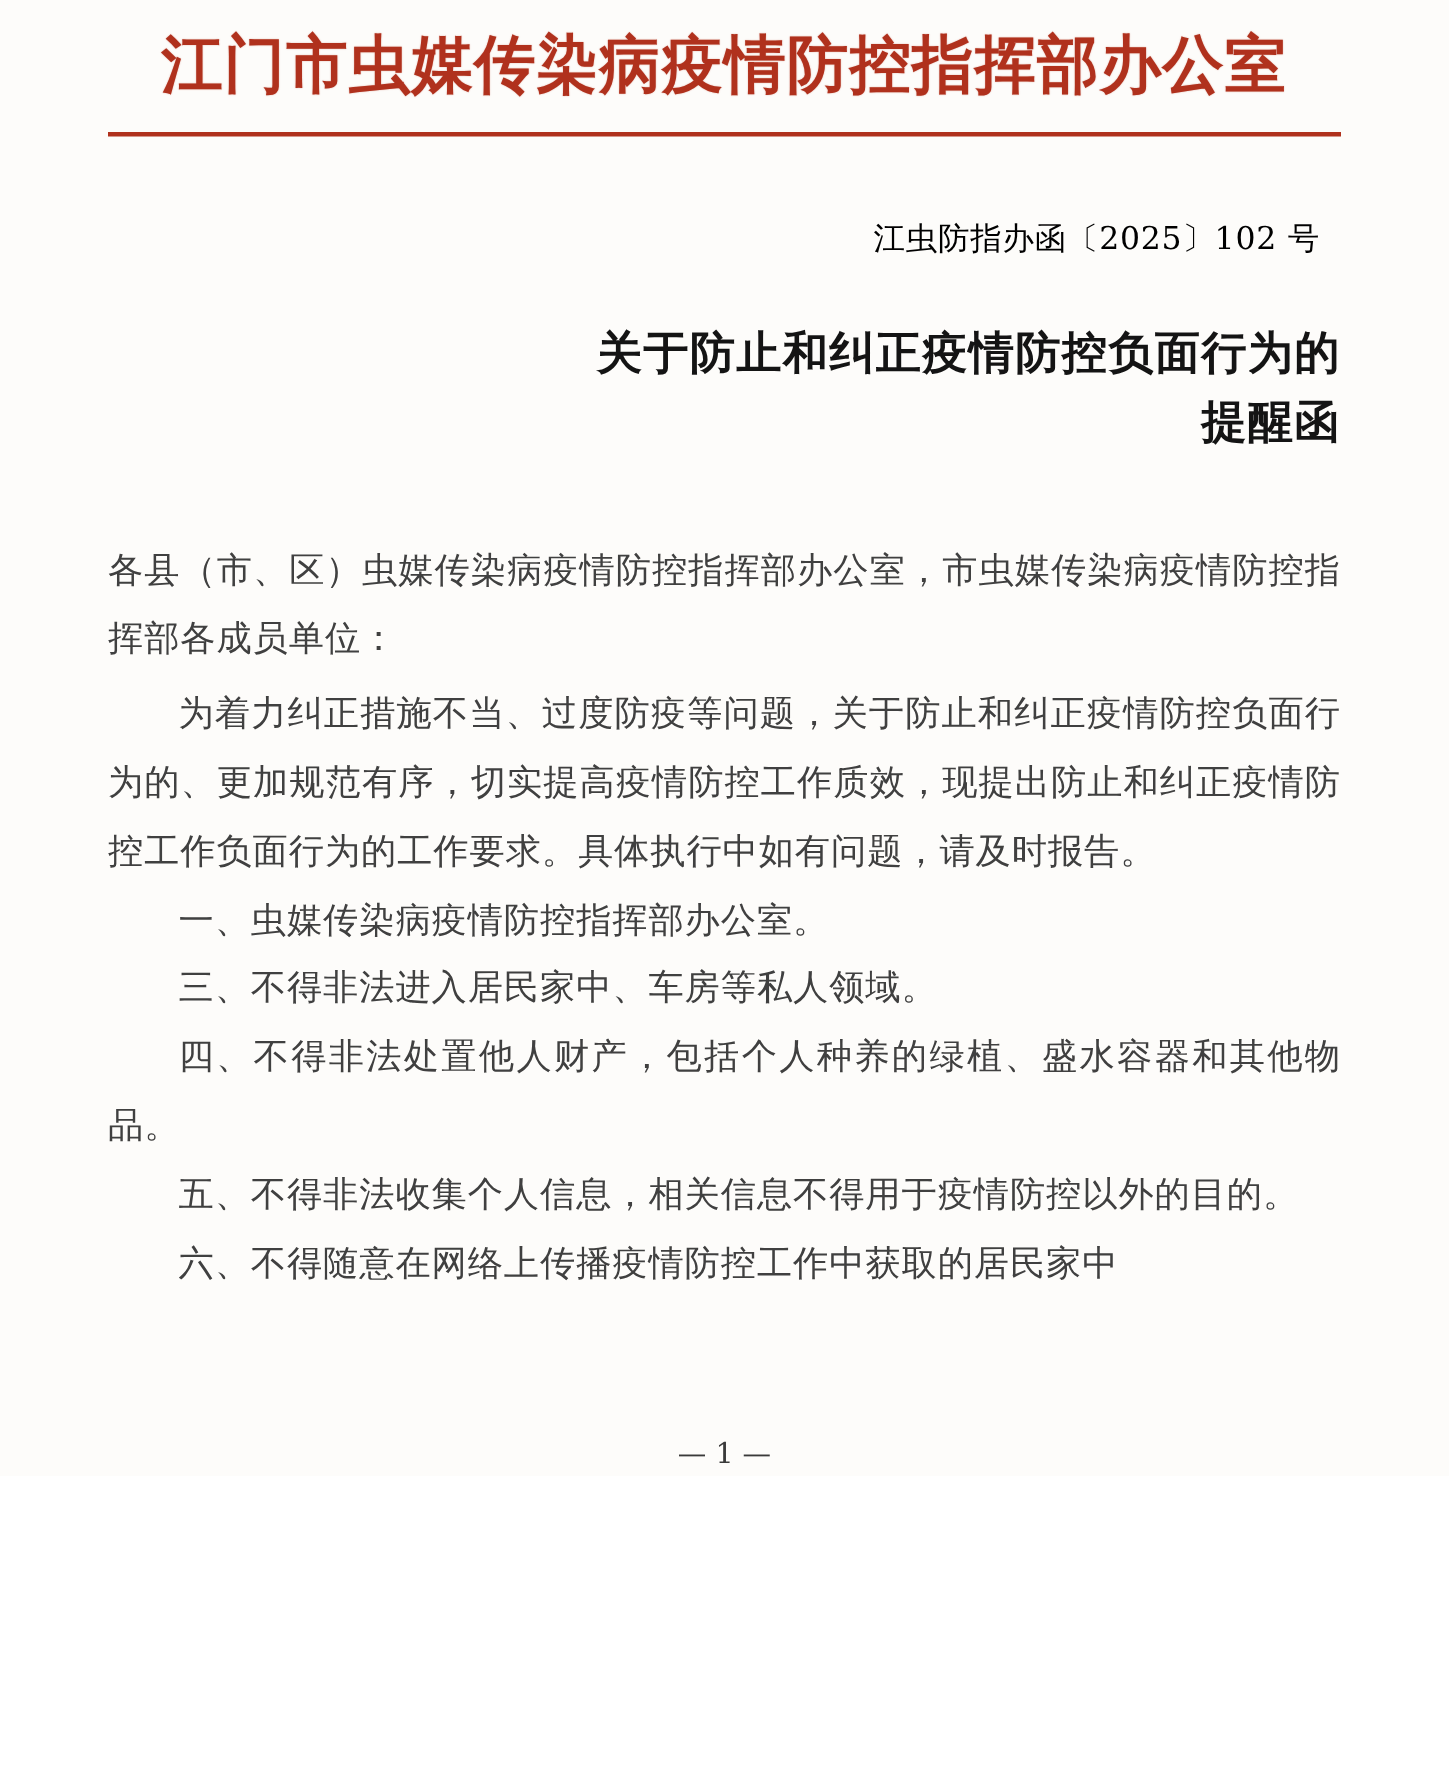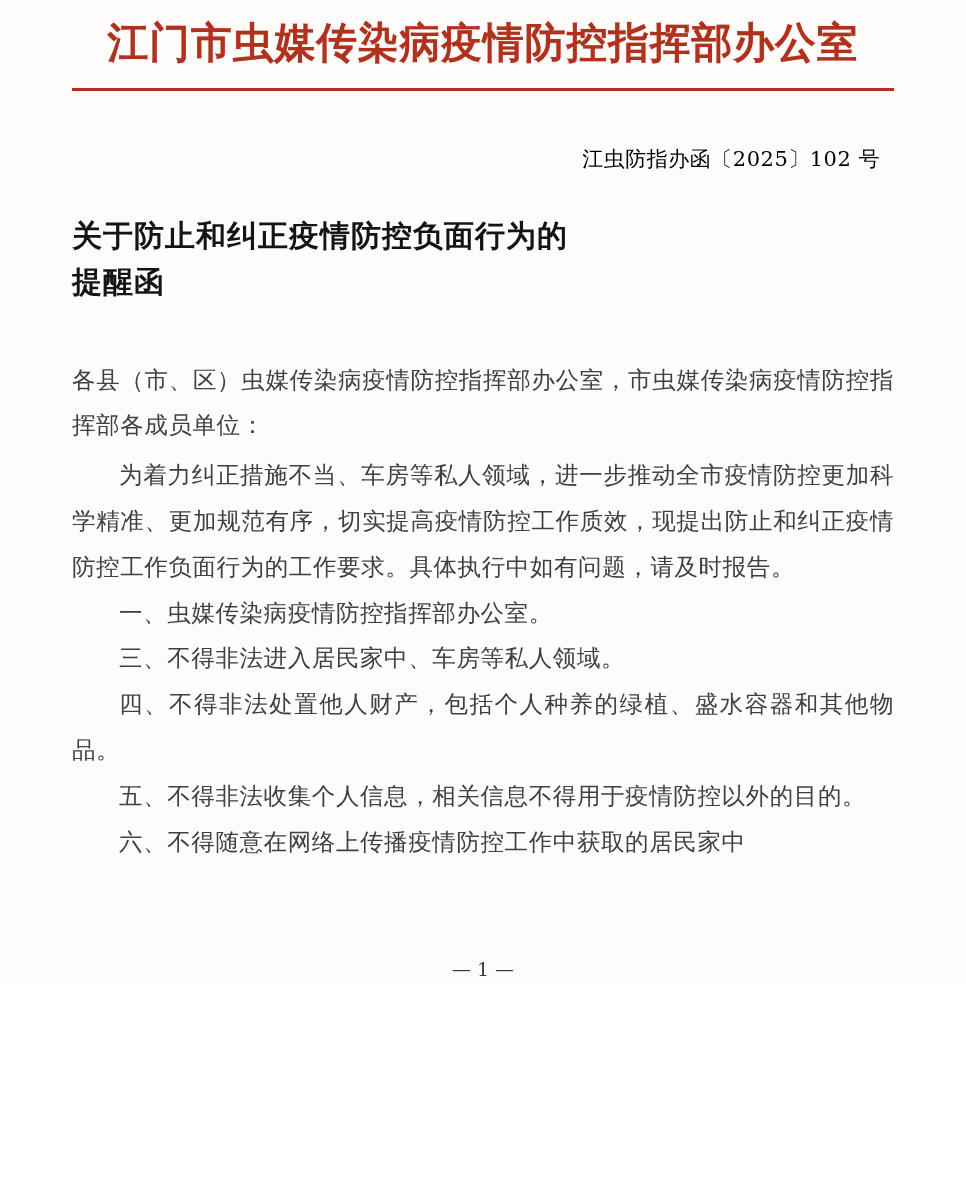--- a/index.html
+++ b/index.html
@@ -49,21 +49,21 @@
     margin-top: 54px;
     text-align: right;
     font-size: 21px;
     letter-spacing: 0.5px;
     color: #000000;
     padding-right: 14px;
   }
   
   .doc-title {
     margin-top: 40px;
-    text-align: left;
+    text-align: right;
     font-size: 30px;
     font-weight: 700;
     line-height: 1.55;
     color: #141414;
     letter-spacing: 1px;
   }
   .doc-title .line2 {
     display: block;
   }
   
@@ -120,21 +120,21 @@
   <div class="doc-number">江虫防指办函〔2025〕102 号</div>
 
   <div class="doc-title">
     <span>关于防止和纠正疫情防控负面行为的</span>
     <span class="line2">提醒函</span>
   </div>
 
   <div class="body-block">
     <p class="salutation">各县（市、区）虫媒传染病疫情防控指挥部办公室，市虫媒传染病疫情防控指挥部各成员单位：</p>
 
-    <p class="para">为着力纠正措施不当、车房等私人领域，进一步推动全市疫情防控更加科学精准、更加规范有序，切实提高疫情防控工作质效，现提出防止和纠正疫情防控工作负面行为的工作要求。具体执行中如有问题，请及时报告。</p>
+    <p class="para">为着力纠正措施不当、过度防疫等问题，关于防止和纠正疫情防控负面行为的、更加规范有序，切实提高疫情防控工作质效，现提出防止和纠正疫情防控工作负面行为的工作要求。具体执行中如有问题，请及时报告。</p>
 
     <p class="item">一、虫媒传染病疫情防控指挥部办公室。</p>
     <p class="item">三、不得非法进入居民家中、车房等私人领域。</p>
     <p class="item">四、不得非法处置他人财产，包括个人种养的绿植、盛水容器和其他物品。</p>
     <p class="item">五、不得非法收集个人信息，相关信息不得用于疫情防控以外的目的。</p>
     <p class="item">六、不得随意在网络上传播疫情防控工作中获取的居民家中</p>
   </div>
 
   <div class="fade-bottom"></div>
   <div class="footer">— 1 —</div>

